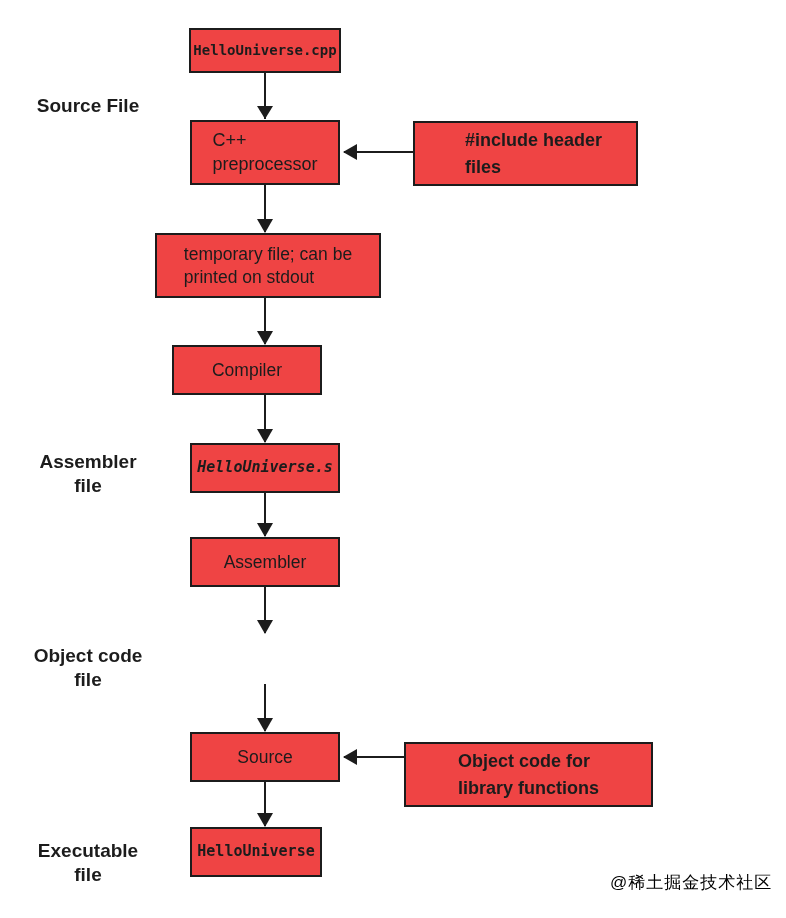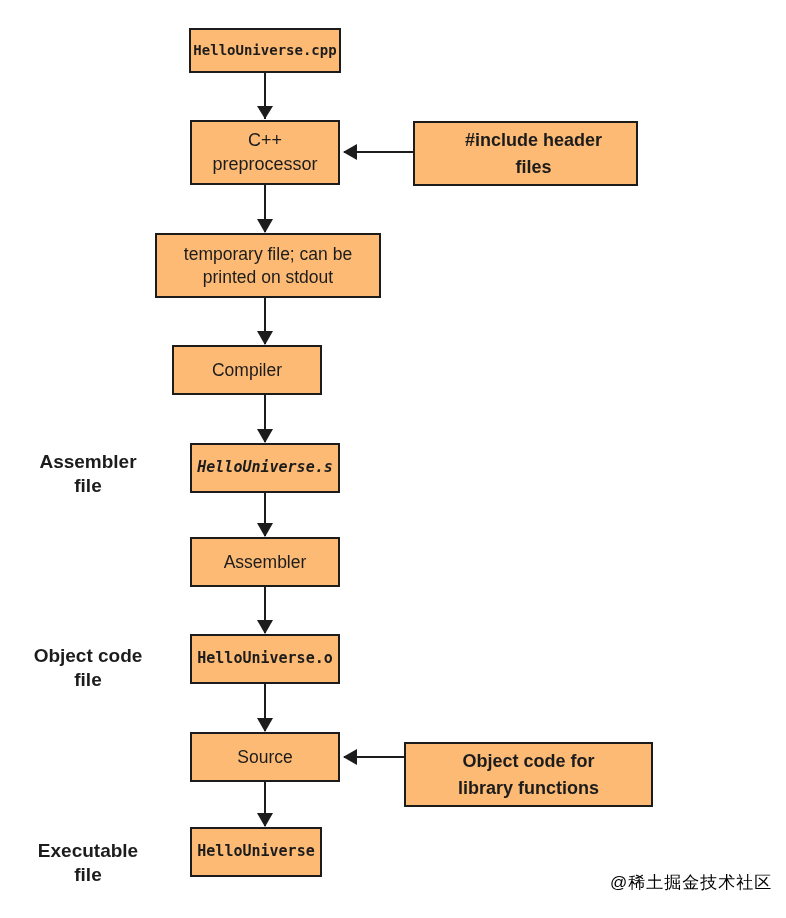--- a/index.html
+++ b/index.html
@@ -18,25 +18,24 @@
   }
   #arrow-layer {
     position: absolute;
     left: 0; top: 0;
     width: 786px; height: 918px;
   }
   .box {
     position: absolute;
     box-sizing: border-box;
     border: 2px solid #1c1c1c;
-    background: #fdba74;
+    background: #ef4444;
     display: flex;
     align-items: center;
     justify-content: center;
-    text-align: center;
     white-space: pre-line;
     line-height: 1.3;
   }
   .mono {
     font-family: "DejaVu Sans Mono", "Liberation Mono", monospace;
     font-weight: bold;
     font-size: 15px;
   }
   .mono-sm {
     font-family: "DejaVu Sans Mono", "Liberation Mono", monospace;
@@ -112,36 +111,36 @@
       <line x1="265" y1="587" x2="265" y2="633" marker-end="url(#ah)"></line>
       <line x1="265" y1="684" x2="265" y2="731" marker-end="url(#ah)"></line>
       <line x1="265" y1="782" x2="265" y2="826" marker-end="url(#ah)"></line>
       <line x1="413" y1="152" x2="344" y2="152" marker-end="url(#ah)"></line>
       <line x1="404" y1="757" x2="344" y2="757" marker-end="url(#ah)"></line>
     </g>
 
     <polygon points="257 106, 273 106, 265 119" fill="#1c1c1c"></polygon>
   </svg>
 
+  <div class="stage-label" id="label-source">Source File</div>
   <div class="stage-label" id="label-assembler">Assembler
 file</div>
   <div class="stage-label" id="label-object">Object code
 file</div>
   <div class="stage-label" id="label-executable">Executable
 file</div>
 
   <div class="box mono-sm" id="box-cpp">HelloUniverse.cpp</div>
   <div class="box sans" id="box-preproc">C++
 preprocessor</div>
   <div class="box sans" id="box-temp">temporary file; can be
 printed on stdout</div>
   <div class="box sans" id="box-compiler">Compiler</div>
   <div class="box mono" id="box-sfile">HelloUniverse.s</div>
   <div class="box sans" id="box-assembler">Assembler</div>
-  <div class="box mono" id="box-ofile">HelloUniverse.o</div>
   <div class="box sans" id="box-linker">Source</div>
   <div class="box mono" id="box-exe">HelloUniverse</div>
 
   <div class="box bold-box" id="box-headers">#include header
 files</div>
   <div class="box bold-box" id="box-libs">Object code for
 library functions</div>
 
   <div id="watermark">@稀土掘金技术社区</div>
 

